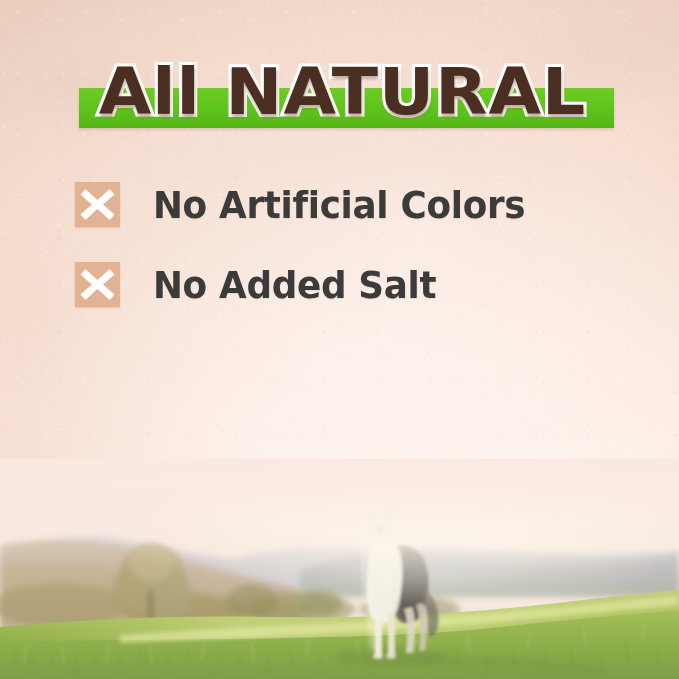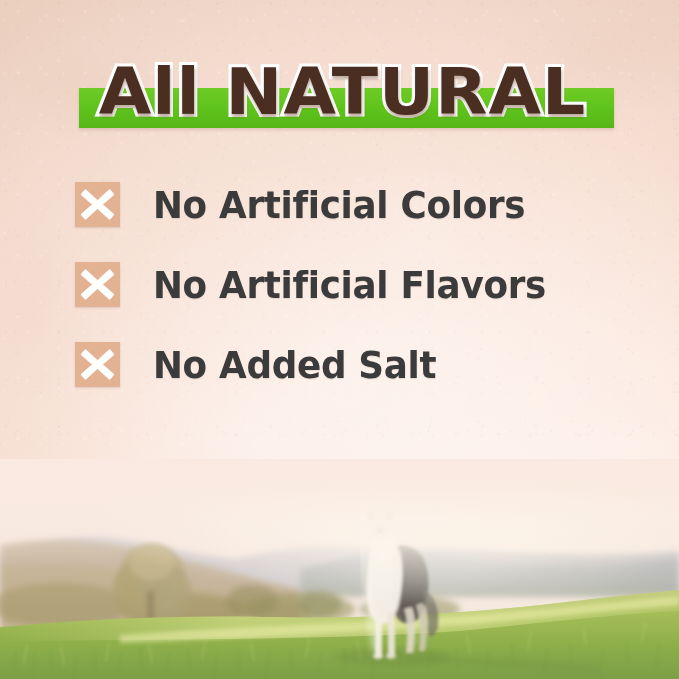--- a/index.html
+++ b/index.html
@@ -179,28 +179,20 @@
 
     <div class="claim-row">
       <div class="x-box">
         <svg width="45" height="45" viewBox="0 0 45 45" aria-hidden="true">
           <path d="M10.5 8.5 L22.5 19.5 L34.5 8.5 L38 12.5 L26.5 22.5 L38 32.5 L34.5 36.5 L22.5 25.5 L10.5 36.5 L7 32.5 L18.5 22.5 L7 12.5 Z" fill="#ffffff" stroke="#ffffff" stroke-width="2.2" stroke-linejoin="round"></path>
         </svg>
       </div>
       <div class="claim-label">No Artificial Colors</div>
     </div>
 
-    <div class="claim-row">
-      <div class="x-box">
-        <svg width="45" height="45" viewBox="0 0 45 45" aria-hidden="true">
-          <path d="M10.5 8.5 L22.5 19.5 L34.5 8.5 L38 12.5 L26.5 22.5 L38 32.5 L34.5 36.5 L22.5 25.5 L10.5 36.5 L7 32.5 L18.5 22.5 L7 12.5 Z" fill="#ffffff" stroke="#ffffff" stroke-width="2.2" stroke-linejoin="round"></path>
-        </svg>
-      </div>
-      <div class="claim-label">No Artificial Flavors</div>
-    </div>
 
 
     <div class="claim-row">
       <div class="x-box">
         <svg width="45" height="45" viewBox="0 0 45 45" aria-hidden="true">
           <path d="M10.5 8.5 L22.5 19.5 L34.5 8.5 L38 12.5 L26.5 22.5 L38 32.5 L34.5 36.5 L22.5 25.5 L10.5 36.5 L7 32.5 L18.5 22.5 L7 12.5 Z" fill="#ffffff" stroke="#ffffff" stroke-width="2.2" stroke-linejoin="round"></path>
         </svg>
       </div>
       <div class="claim-label">No Added Salt</div>
     </div>

